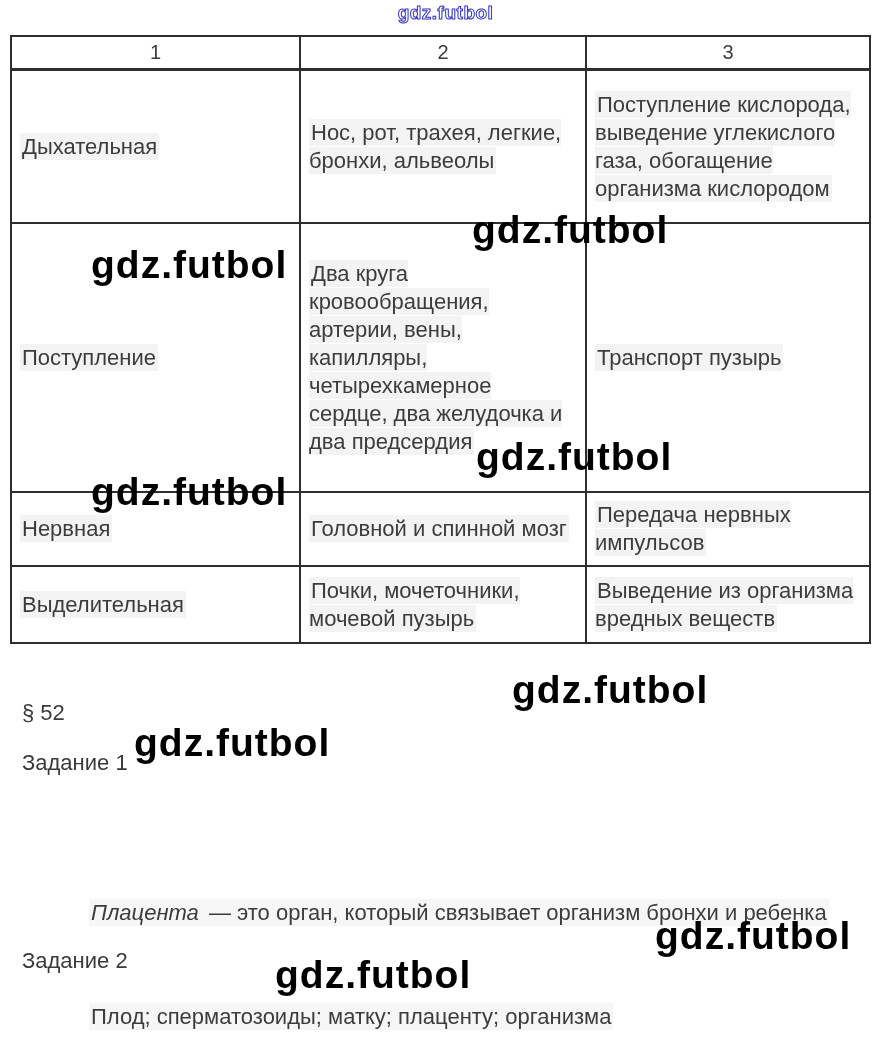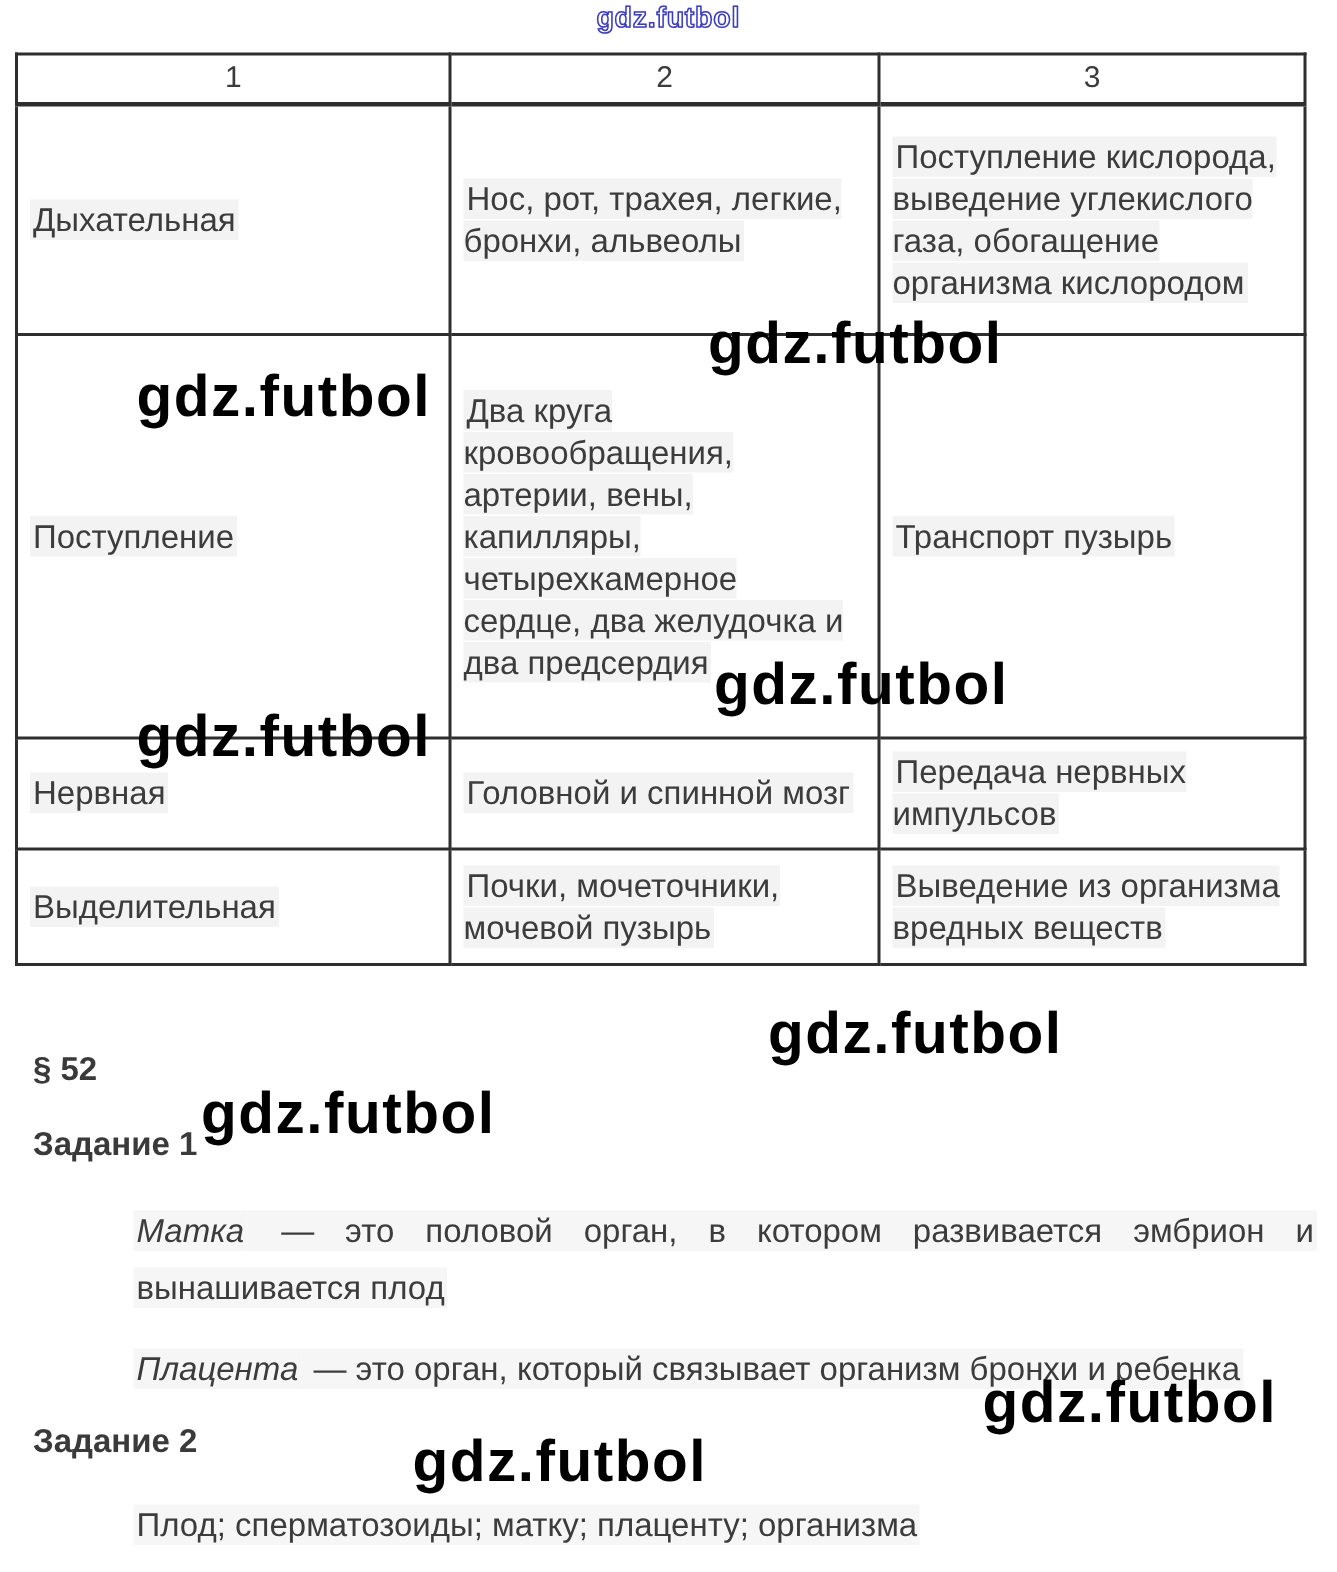--- a/index.html
+++ b/index.html
@@ -67,21 +67,21 @@
   td .ct{
     white-space:pre-line;
     line-height:28px;
     background:#f3f3f3;
     padding:1px 2px;
   }
   
   .abs{position:absolute;}
   .heading{
     font-size:22px;
-    font-weight:bold;
+    font-weight:normal;
     color:#3a3a3a;
     white-space:nowrap;
   }
   .bodytext{
     font-size:22px;
     line-height:38px;
     color:#3c3c3c;
   }
   .def{width:789px;}
   .def .jline{
@@ -154,24 +154,20 @@
   <div class="wm" style="left:91px;top:472px;">gdz.futbol</div>
   <div class="wm" style="left:512px;top:670px;">gdz.futbol</div>
   <div class="wm" style="left:134px;top:723px;">gdz.futbol</div>
   <div class="wm" style="left:655px;top:916px;">gdz.futbol</div>
   <div class="wm" style="left:275px;top:955px;">gdz.futbol</div>
 
   <div class="abs heading" style="left:22px;top:700px;">§ 52</div>
 
   <div class="abs heading" style="left:22px;top:750px;">Задание 1</div>
 
-  <div class="abs bodytext def" style="left:89px;top:802px;">
-    <div class="jline"><span class="it hl">Матка</span><span class="hl"> — это половой орган, в котором развивается эмбрион и</span></div>
-    <div><span class="hl">вынашивается плод</span></div>
-  </div>
 
   <div class="abs bodytext def" style="left:89px;top:894px;">
     <span class="it hl">Плацента</span><span class="hl"> — это орган, который связывает организм бронхи и ребенка</span>
   </div>
 
   <div class="abs heading" style="left:22px;top:948px;">Задание 2</div>
 
   <div class="abs bodytext" style="left:89px;top:998px;">
     <span class="hl">Плод; сперматозоиды; матку; плаценту; организма</span>
   </div>

